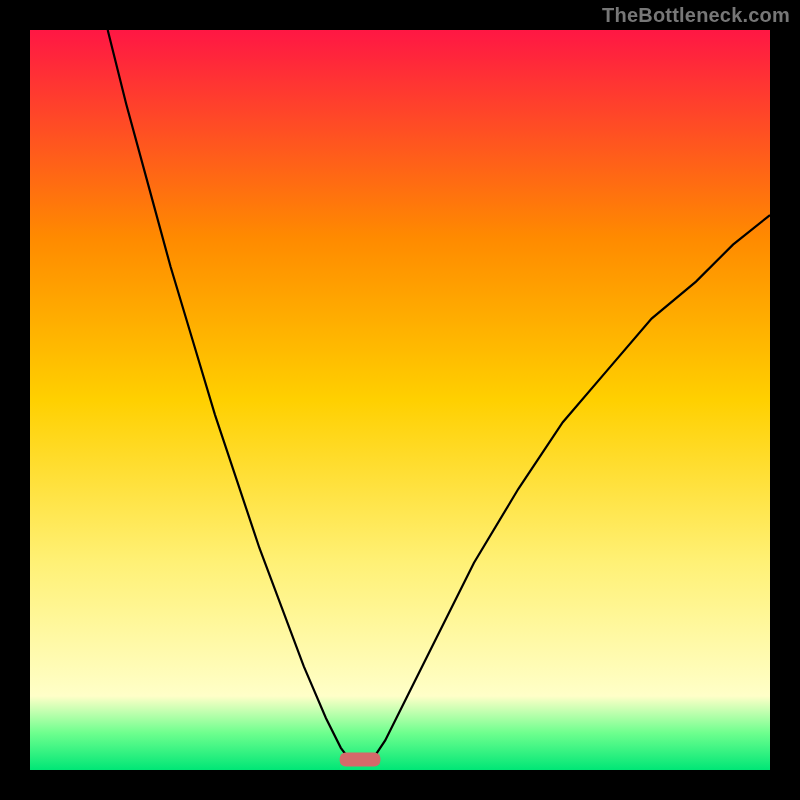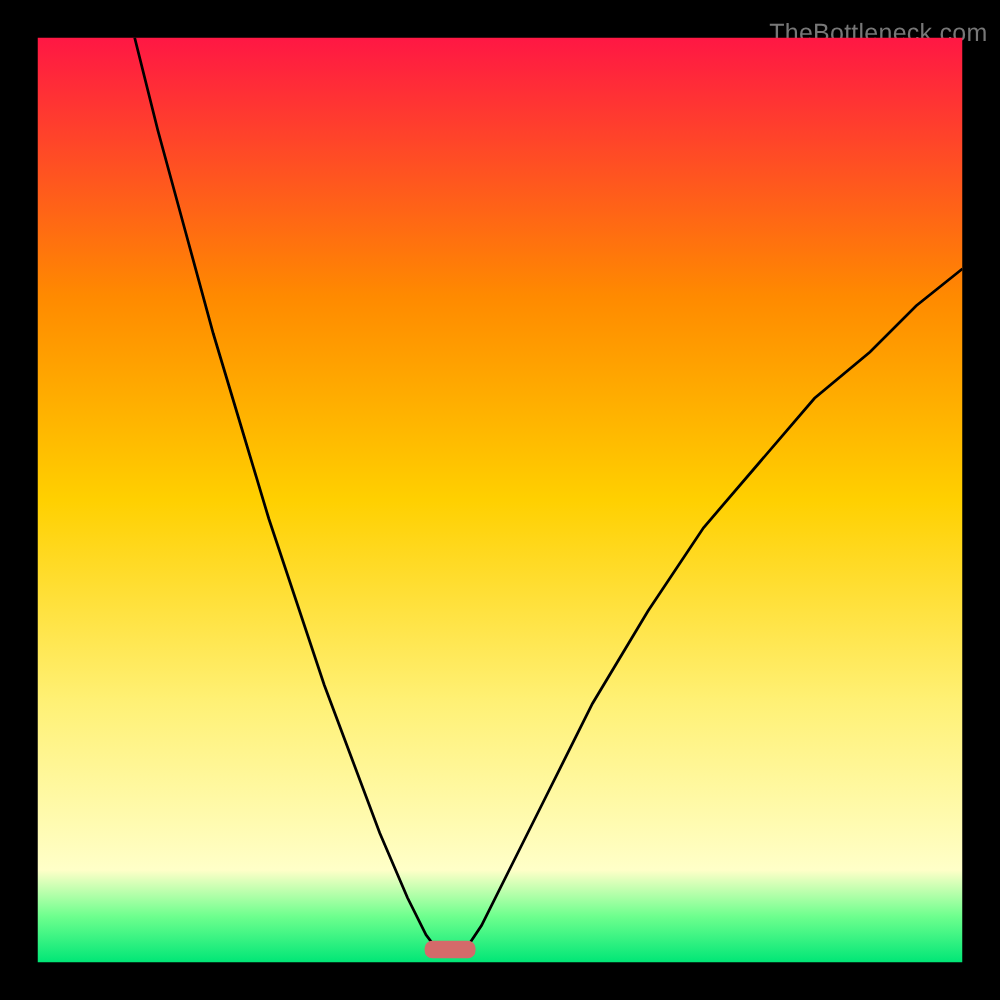--- a/index.html
+++ b/index.html
@@ -18,25 +18,25 @@
   }
   .plot {
     position: absolute;
     left: 30px;
     top: 30px;
     width: 740px;
     height: 740px;
   }
   .watermark {
     position: absolute;
-    top: 16px;
+    top: 4px;
     right: 10px;
     color: #777;
     font-size: 20px;
-    font-weight: 400;
+    font-weight: 700;
     letter-spacing: 0.2px;
     user-select: none;
   }
   svg { display: block; }
 </style>
 </head>
 <body>
 
 <div class="frame">
 

